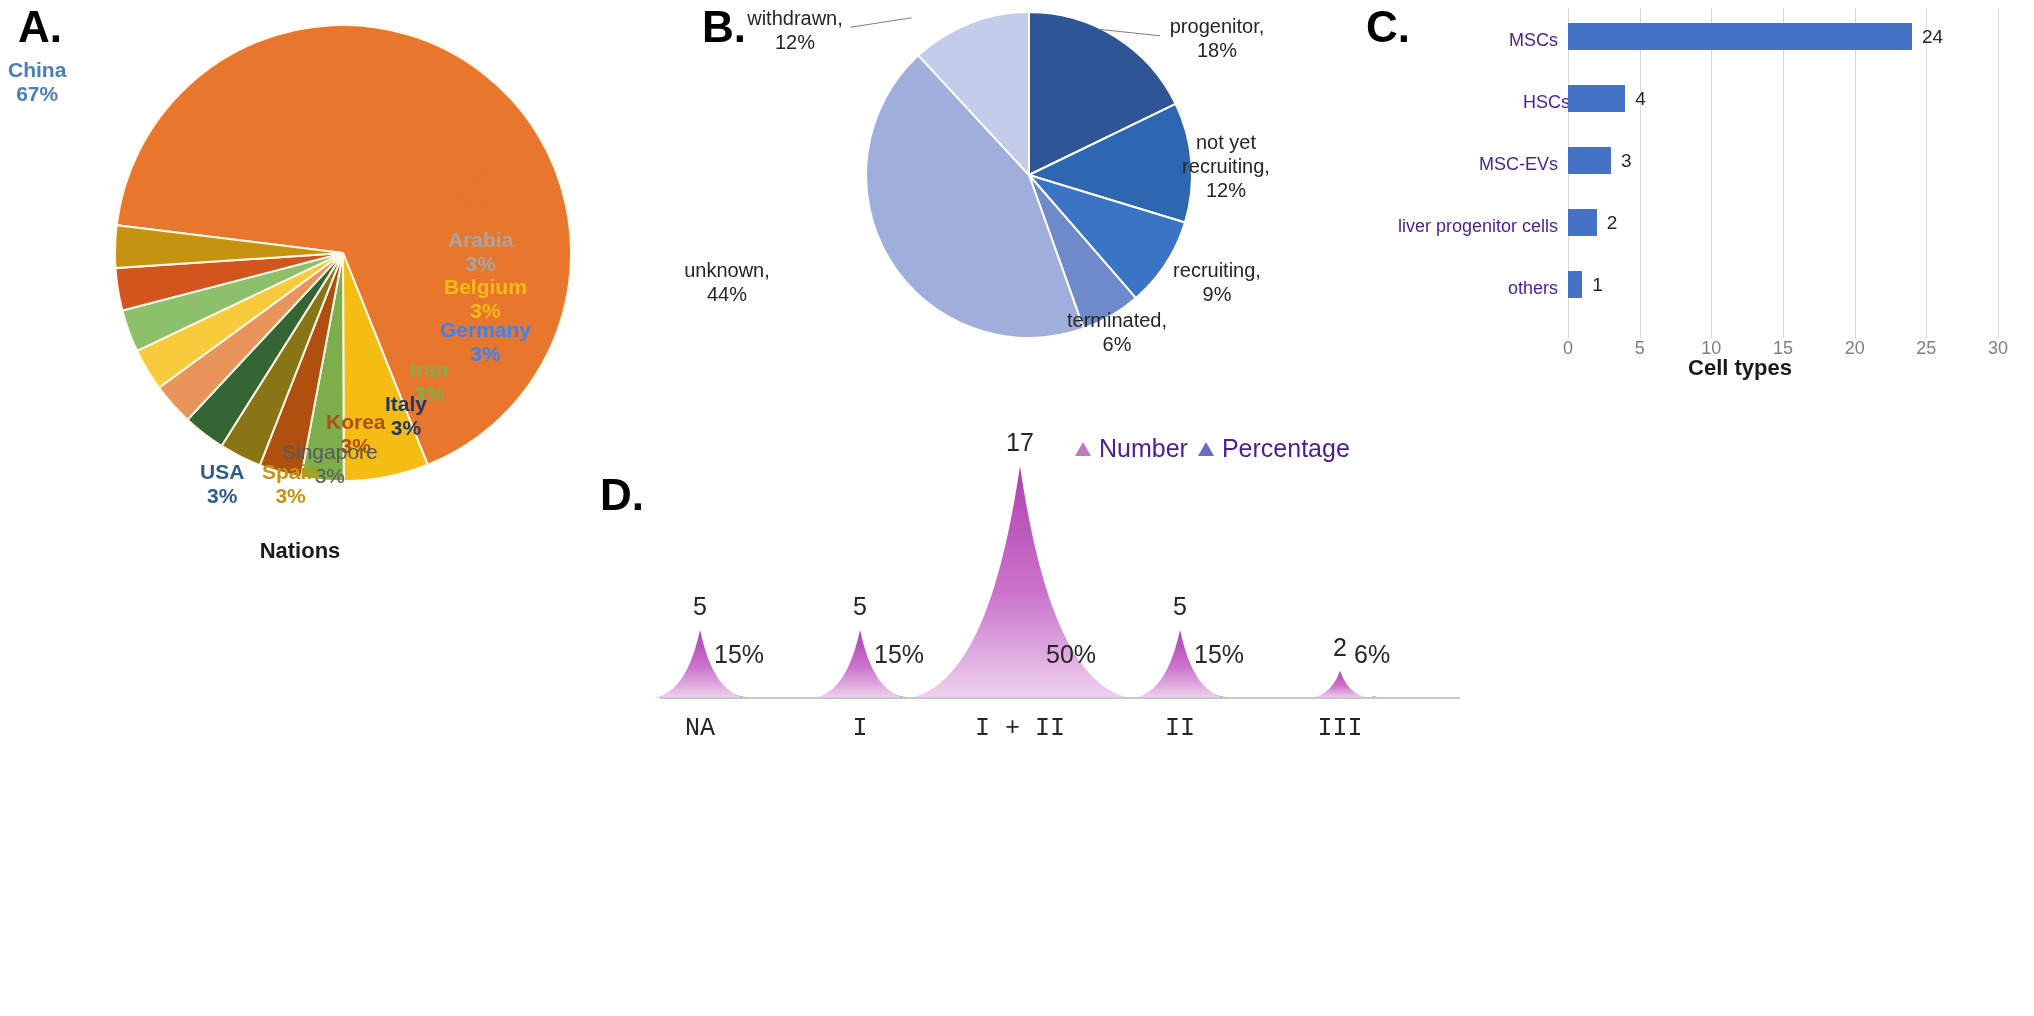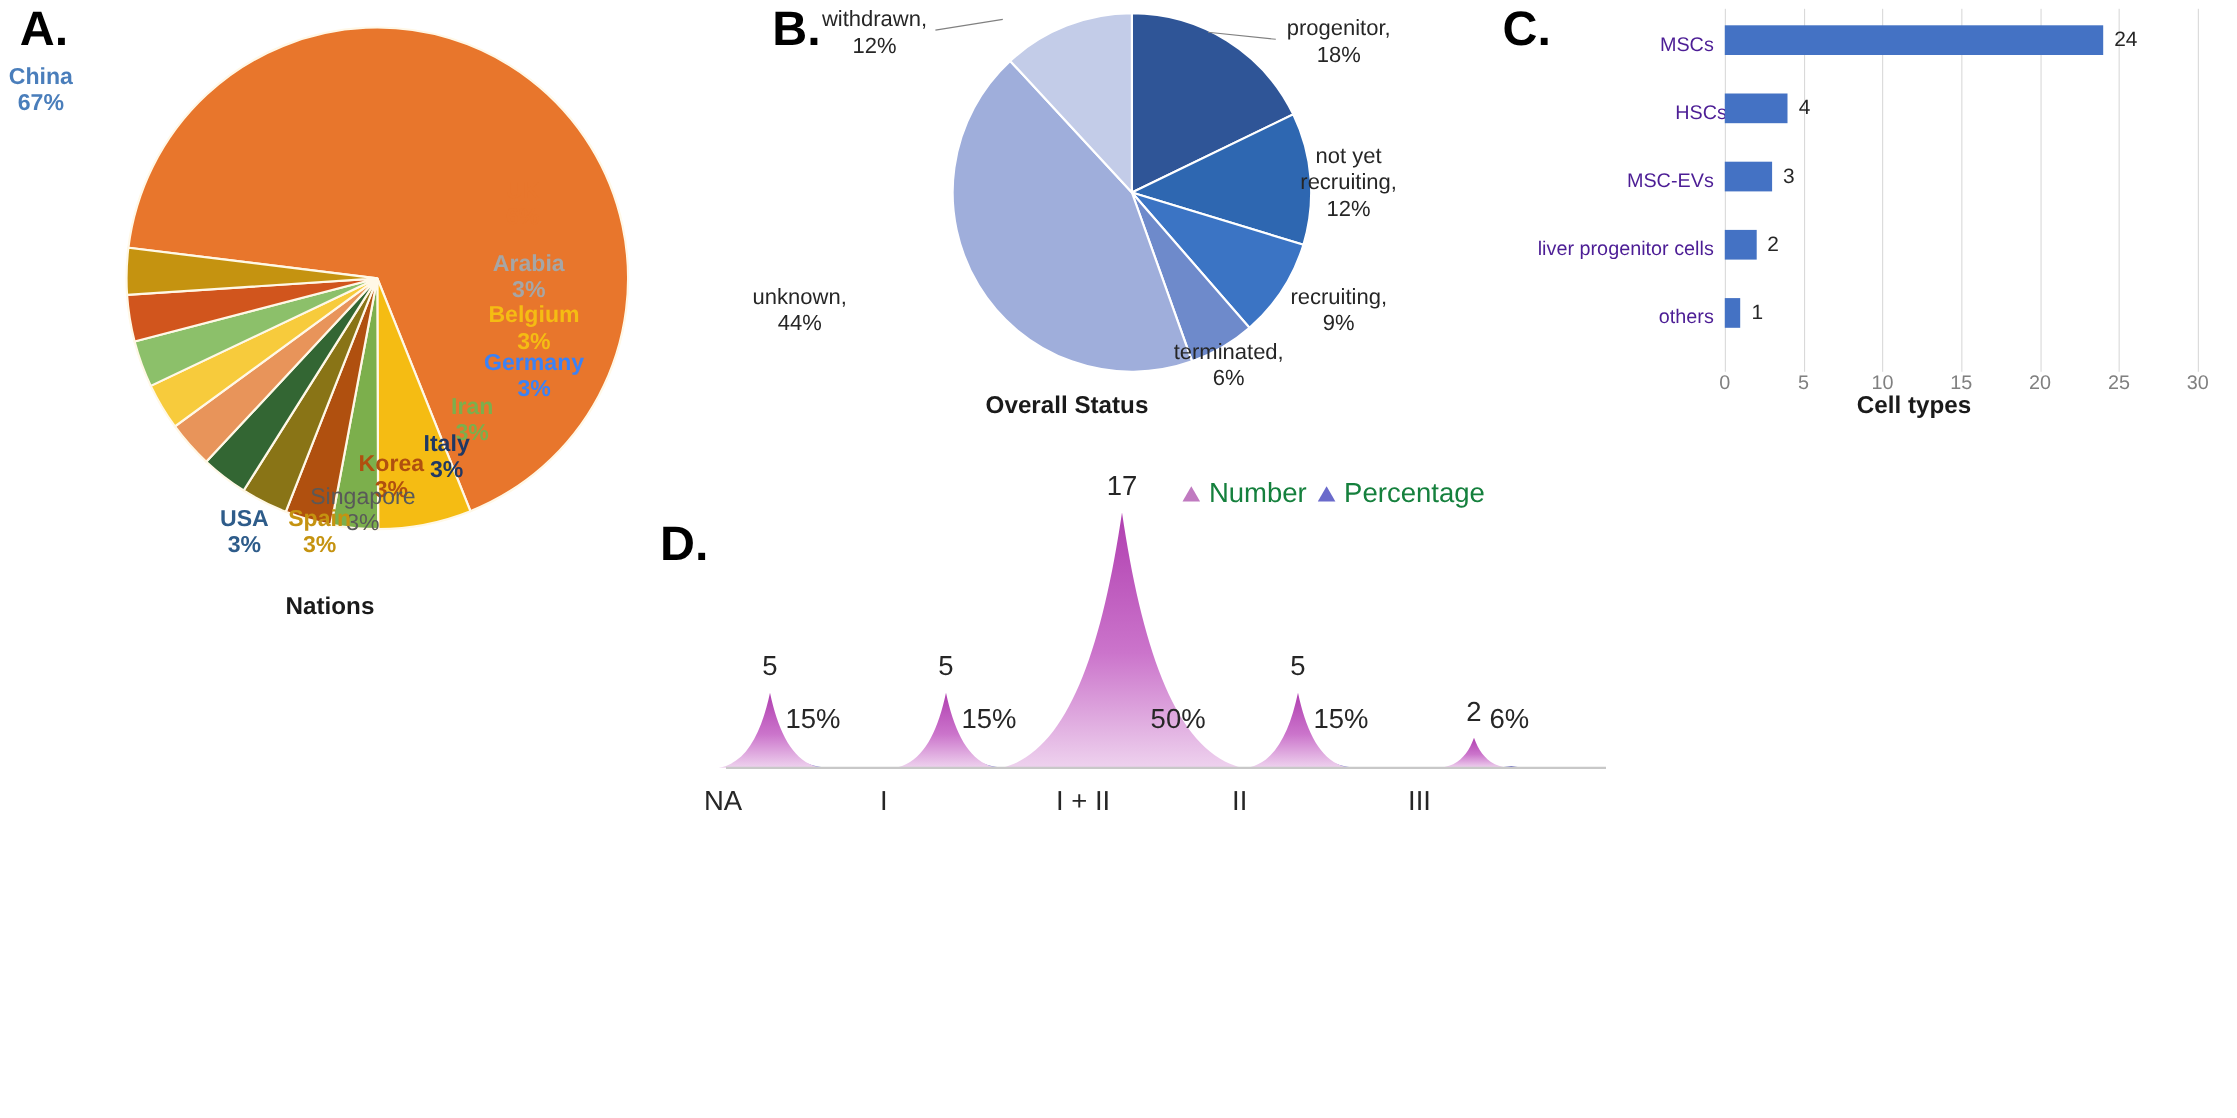--- a/index.html
+++ b/index.html
@@ -42,24 +42,24 @@
   .c-tick{position:absolute;font-size:18px;color:#808080;text-align:center;width:40px;}
   #labC-celltypes{position:absolute;left:250px;top:355px;width:260px;text-align:center;
                   font-size:22px;font-weight:700;color:#1a1a1a;}
 
   
   #panelD{left:600px;top:420px;width:900px;height:596px;}
   #panelD-letter{left:0px;top:50px;}
   #chartD{position:absolute;left:40px;top:10px;width:860px;height:290px;}
   .d-num{position:absolute;font-size:25px;color:#262626;text-align:center;width:70px;}
   .d-pct{position:absolute;font-size:25px;color:#262626;white-space:nowrap;}
-  .d-cat{position:absolute;font-size:25px;color:#262626;width:120px;
-         font-family:Liberation Sans, sans-serif;}
+  .d-cat{position:absolute;font-size:25px;color:#262626;text-align:center;width:120px;
+         font-family:Liberation Mono, monospace;}
   #legendD{position:absolute;left:475px;top:14px;display:flex;gap:10px;
-           font-size:25px;color:#15803d;}
+           font-size:25px;color:#4c1d95;}
   .leg-item{display:flex;align-items:center;gap:8px;}
   .leg-tri{width:0;height:0;border-left:8px solid transparent;border-right:8px solid transparent;}
   #labD-phases{position:absolute;left:320px;top:510px;width:420px;text-align:center;
                font-size:27px;font-weight:700;color:#333;}
 </style>
 </head>
 <body>
 
 <div class="panel" id="panelA">
   <div class="panel-letter" id="panelA-letter">A.</div>
@@ -164,21 +164,20 @@
   </div>
   <div class="pieB-label" style="left:352px;top:308px;width:130px;">
     <div>terminated,</div>
     <div>6%</div>
   </div>
   <div class="pieB-label" style="left:-48px;top:258px;width:150px;">
     <div>unknown,</div>
     <div>44%</div>
   </div>
 
-  <div id="labB-status">Overall Status</div>
 </div>
 
 <div class="panel" id="panelC">
   <div class="panel-letter" id="panelC-letter">C.</div>
   <div id="chartC" style="top: 8px;">
     <div id="c-grids">
         <div class="c-grid" style="left: 208px; top: 0px; height: 330px;"></div>
         <div class="c-grid" style="left: 279.667px; top: 0px; height: 330px;"></div>
         <div class="c-grid" style="left: 351.333px; top: 0px; height: 330px;"></div>
         <div class="c-grid" style="left: 423px; top: 0px; height: 330px;"></div>

